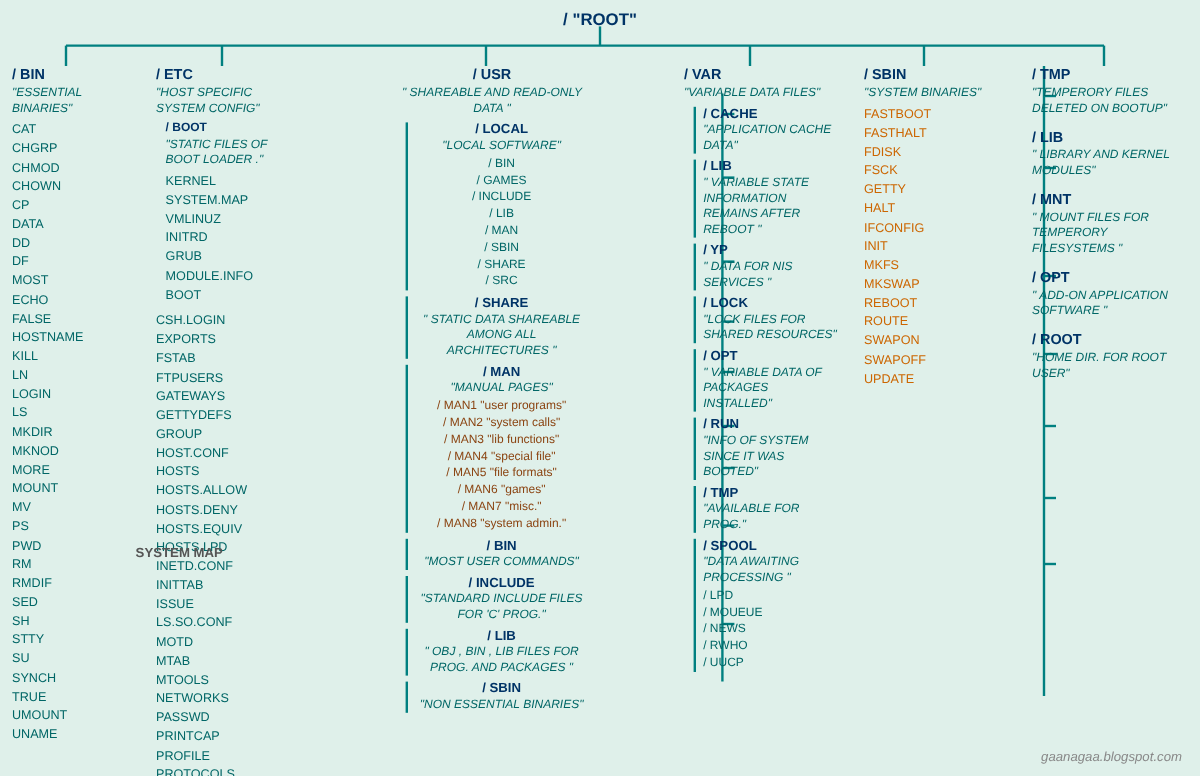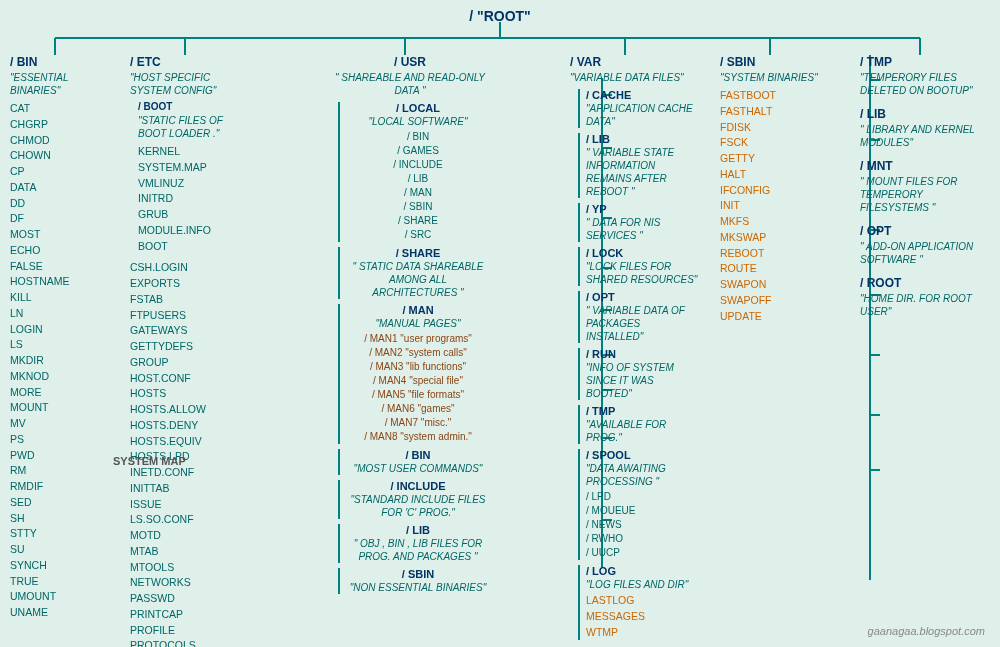--- a/index.html
+++ b/index.html
@@ -362,27 +362,20 @@
     <div class="sub-section">
       <span class="sub-title">/ SPOOL</span>
       <span class="sub-subtitle">"DATA AWAITING PROCESSING "</span>
       <span class="sub-item">/ LPD</span>
       <span class="sub-item">/ MOUEUE</span>
       <span class="sub-item">/ NEWS</span>
       <span class="sub-item">/ RWHO</span>
       <span class="sub-item">/ UUCP</span>
     </div>
 
-    <div class="sub-section">
-      <span class="sub-title">/ LOG</span>
-      <span class="sub-subtitle">"LOG FILES AND DIR"</span>
-      <span class="item-orange">LASTLOG</span>
-      <span class="item-orange">MESSAGES</span>
-      <span class="item-orange">WTMP</span>
-    </div>
   </div>
 
   <div class="col-sbin">
     <span class="col-title">/ SBIN</span>
     <span class="col-subtitle">"SYSTEM BINARIES"</span>
     <span class="item-orange">FASTBOOT</span>
     <span class="item-orange">FASTHALT</span>
     <span class="item-orange">FDISK</span>
     <span class="item-orange">FSCK</span>
     <span class="item-orange">GETTY</span>

